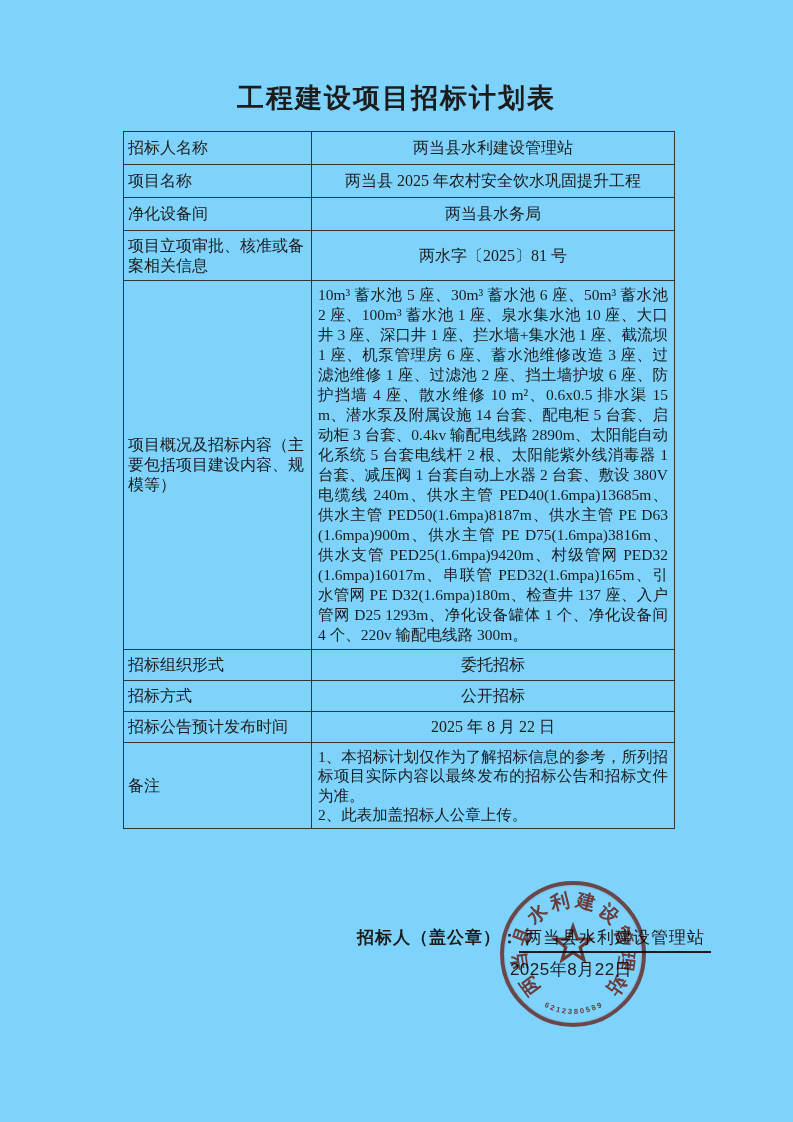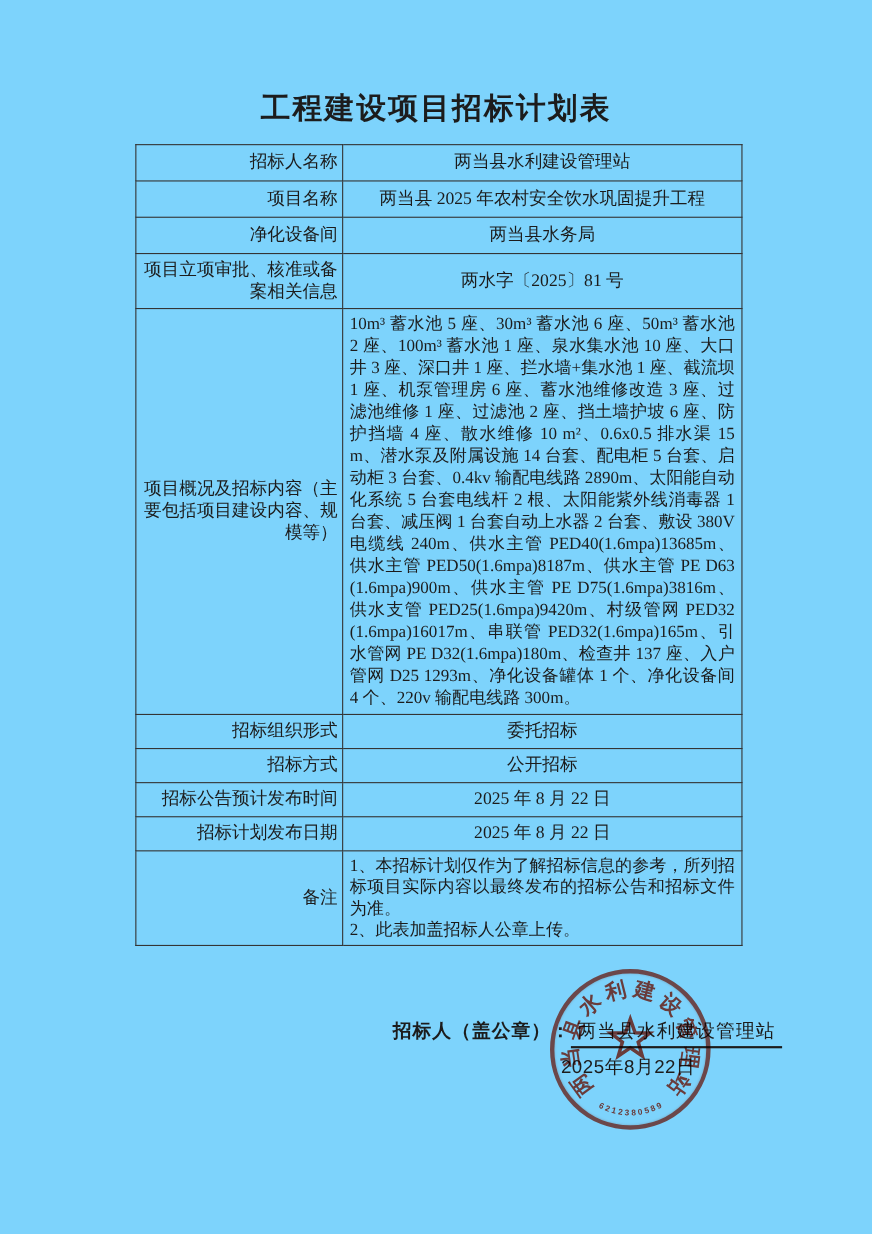--- a/index.html
+++ b/index.html
@@ -16,21 +16,21 @@
     position:absolute;left:123px;top:131px;width:551px;
     border-collapse:collapse;table-layout:fixed;
   }
   table.bid-table td{
     border:1.6px solid #343434;vertical-align:middle;
     font-size:16px;line-height:20px;padding:2px 4px;
     overflow:hidden;
   }
   col.c1{width:188px;}
   col.c2{width:363px;}
-  td.label{text-align:right;margin-top:13px;}
+  td.label{text-align:left;margin-top:13px;}
   td.value{text-align:center;}
   td.value.long{
     text-align:justify;vertical-align:middle;
     font-size:15.5px;line-height:20px;word-break:break-all;padding:4px 6px;
   }
   td.value.remarks{white-space:pre-line;line-height:19.3px;vertical-align:middle;margin-top:16px;}
   tr.h33{height:33px;} tr.h50{height:50px;} tr.h342{height:342px;}
   tr.h27{height:27px;} tr.h30{height:30px;} tr.h31{height:31px;} tr.h77{height:77px;}
 
   .signature{
@@ -109,24 +109,20 @@
         <td class="value">委托招标</td>
       </tr>
       <tr class="h31">
         <td class="label">招标方式</td>
         <td class="value">公开招标</td>
       </tr>
       <tr class="h31">
         <td class="label">招标公告预计发布时间</td>
         <td class="value">2025 年 8 月 22 日</td>
       </tr>
-      <tr class="h31">
-        <td class="label">招标计划发布日期</td>
-        <td class="value">2025 年 8 月 22 日</td>
-      </tr>
       <tr class="h77">
         <td class="label">备注</td>
         <td class="value long remarks">1、本招标计划仅作为了解招标信息的参考，所列招标项目实际内容以最终发布的招标公告和招标文件为准。
 2、此表加盖招标人公章上传。</td>
       </tr>
     </tbody>
   </table>
 
   <div class="signature">
     <span class="sig-label">招标人（盖公章）：</span><span class="sig-name">两当县水利建设管理站</span>

